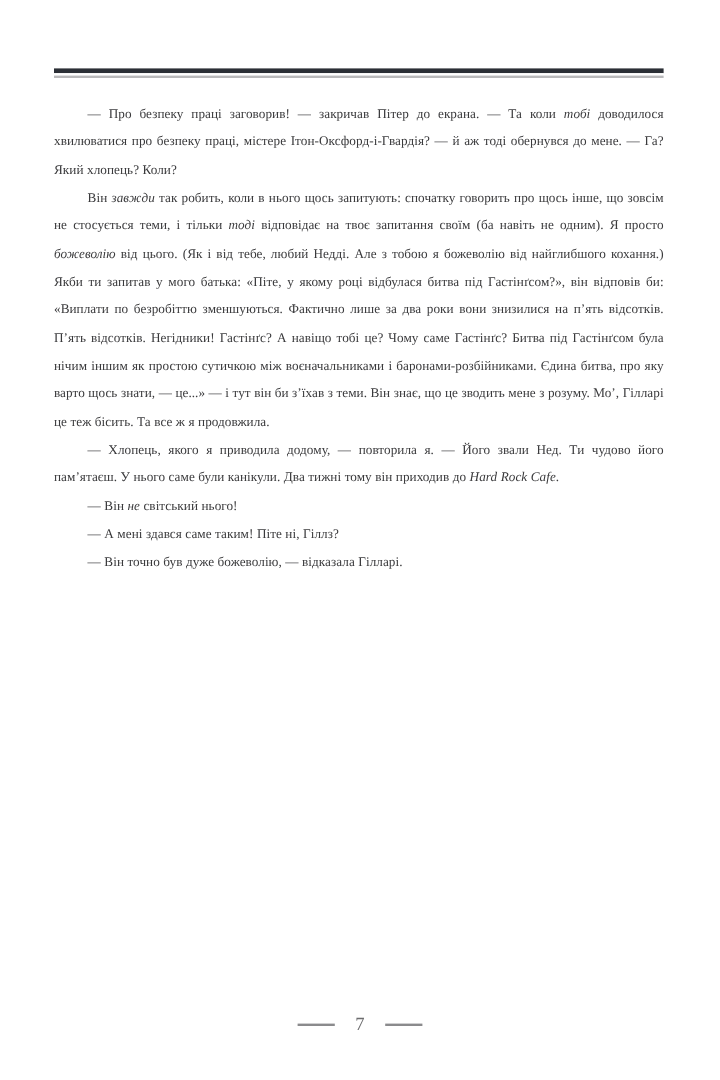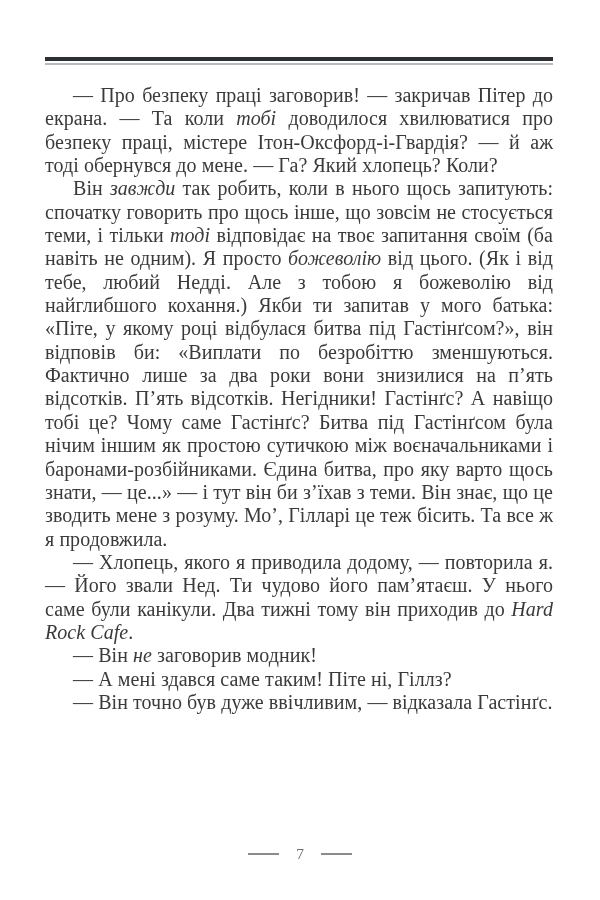--- a/index.html
+++ b/index.html
@@ -44,21 +44,21 @@
     position: absolute;
     left: 45px;
     top: 84px;
     width: 508px;
   }
   p.para {
     margin: 0;
     text-align: justify;
     text-justify: inter-word;
     text-indent: 28px;
-    font-size: 20px;
+    font-size: 11px;
     line-height: 23.35px;
     letter-spacing: 0.04px;
     word-spacing: 0.1px;
     hyphens: manual;
     -webkit-hyphens: manual;
   }
   em {
     font-style: italic;
   }
   
@@ -93,23 +93,23 @@
   <div class="header-rule">
     <div class="rule-thick"></div>
     <div class="rule-gap"></div>
     <div class="rule-thin"></div>
   </div>
 
   <div class="textblock" id="textblock">
       <p class="para"><span>— Про безпеку праці заговорив! — закричав Пітер до екрана. — Та коли </span><em>тобі</em><span> доводилося хвилюватися про безпеку праці, містере Ітон-Оксфорд-і-Гвардія? — й аж тоді обернувся до мене. — Га? Який хлопець? Коли?</span></p>
       <p class="para"><span>Він </span><em>завжди</em><span> так робить, коли в нього щось запитують: спочатку говорить про щось інше, що зовсім не стосується теми, і тільки </span><em>тоді</em><span> відповідає на твоє запитання своїм (ба навіть не одним). Я просто </span><em>божеволію</em><span> від цього. (Як і від тебе, любий Недді. Але з тобою я божеволію від найглибшого кохання.) Якби ти запитав у мого батька: «Піте, у якому році відбулася битва під Гастінґсом?», він відповів би: «Виплати по безробіттю зменшуються. Фактично лише за два роки вони знизилися на п’ять відсотків. П’ять відсотків. Негідники! Гастінґс? А навіщо тобі це? Чому саме Гастінґс? Битва під Гастінґсом була нічим іншим як простою сутичкою між воєначальниками і баронами-розбійниками. Єдина битва, про яку варто щось знати, — це...» — і тут він би з’їхав з теми. Він знає, що це зводить мене з розуму. Мо’, Гілларі це теж бісить. Та все ж я продовжила.</span></p>
       <p class="para"><span>— Хлопець, якого я приводила додому, — повторила я. — Його звали Нед. Ти чудово його пам’ятаєш. У нього саме були канікули. Два тижні тому він приходив до </span><em>Hard Rock Cafe</em><span>.</span></p>
-      <p class="para"><span>— Він </span><em>не</em><span> заговорив модник!</span></p>
+      <p class="para"><span>— Він </span><em>не</em><span> світський нього!</span></p>
       <p class="para"><span>— А мені здався саме таким! Піте ні, Гіллз?</span></p>
-      <p class="para"><span>— Він точно був дуже ввічливим, — відказала Гастінґс.</span></p>
+      <p class="para"><span>— Він точно був дуже божеволію, — відказала Гілларі.</span></p>
     </div>
 
   <div class="footer">
     <span class="dash"></span>
     <span class="page-number">7</span>
     <span class="dash"></span>
   </div>
 
 </div>
 

